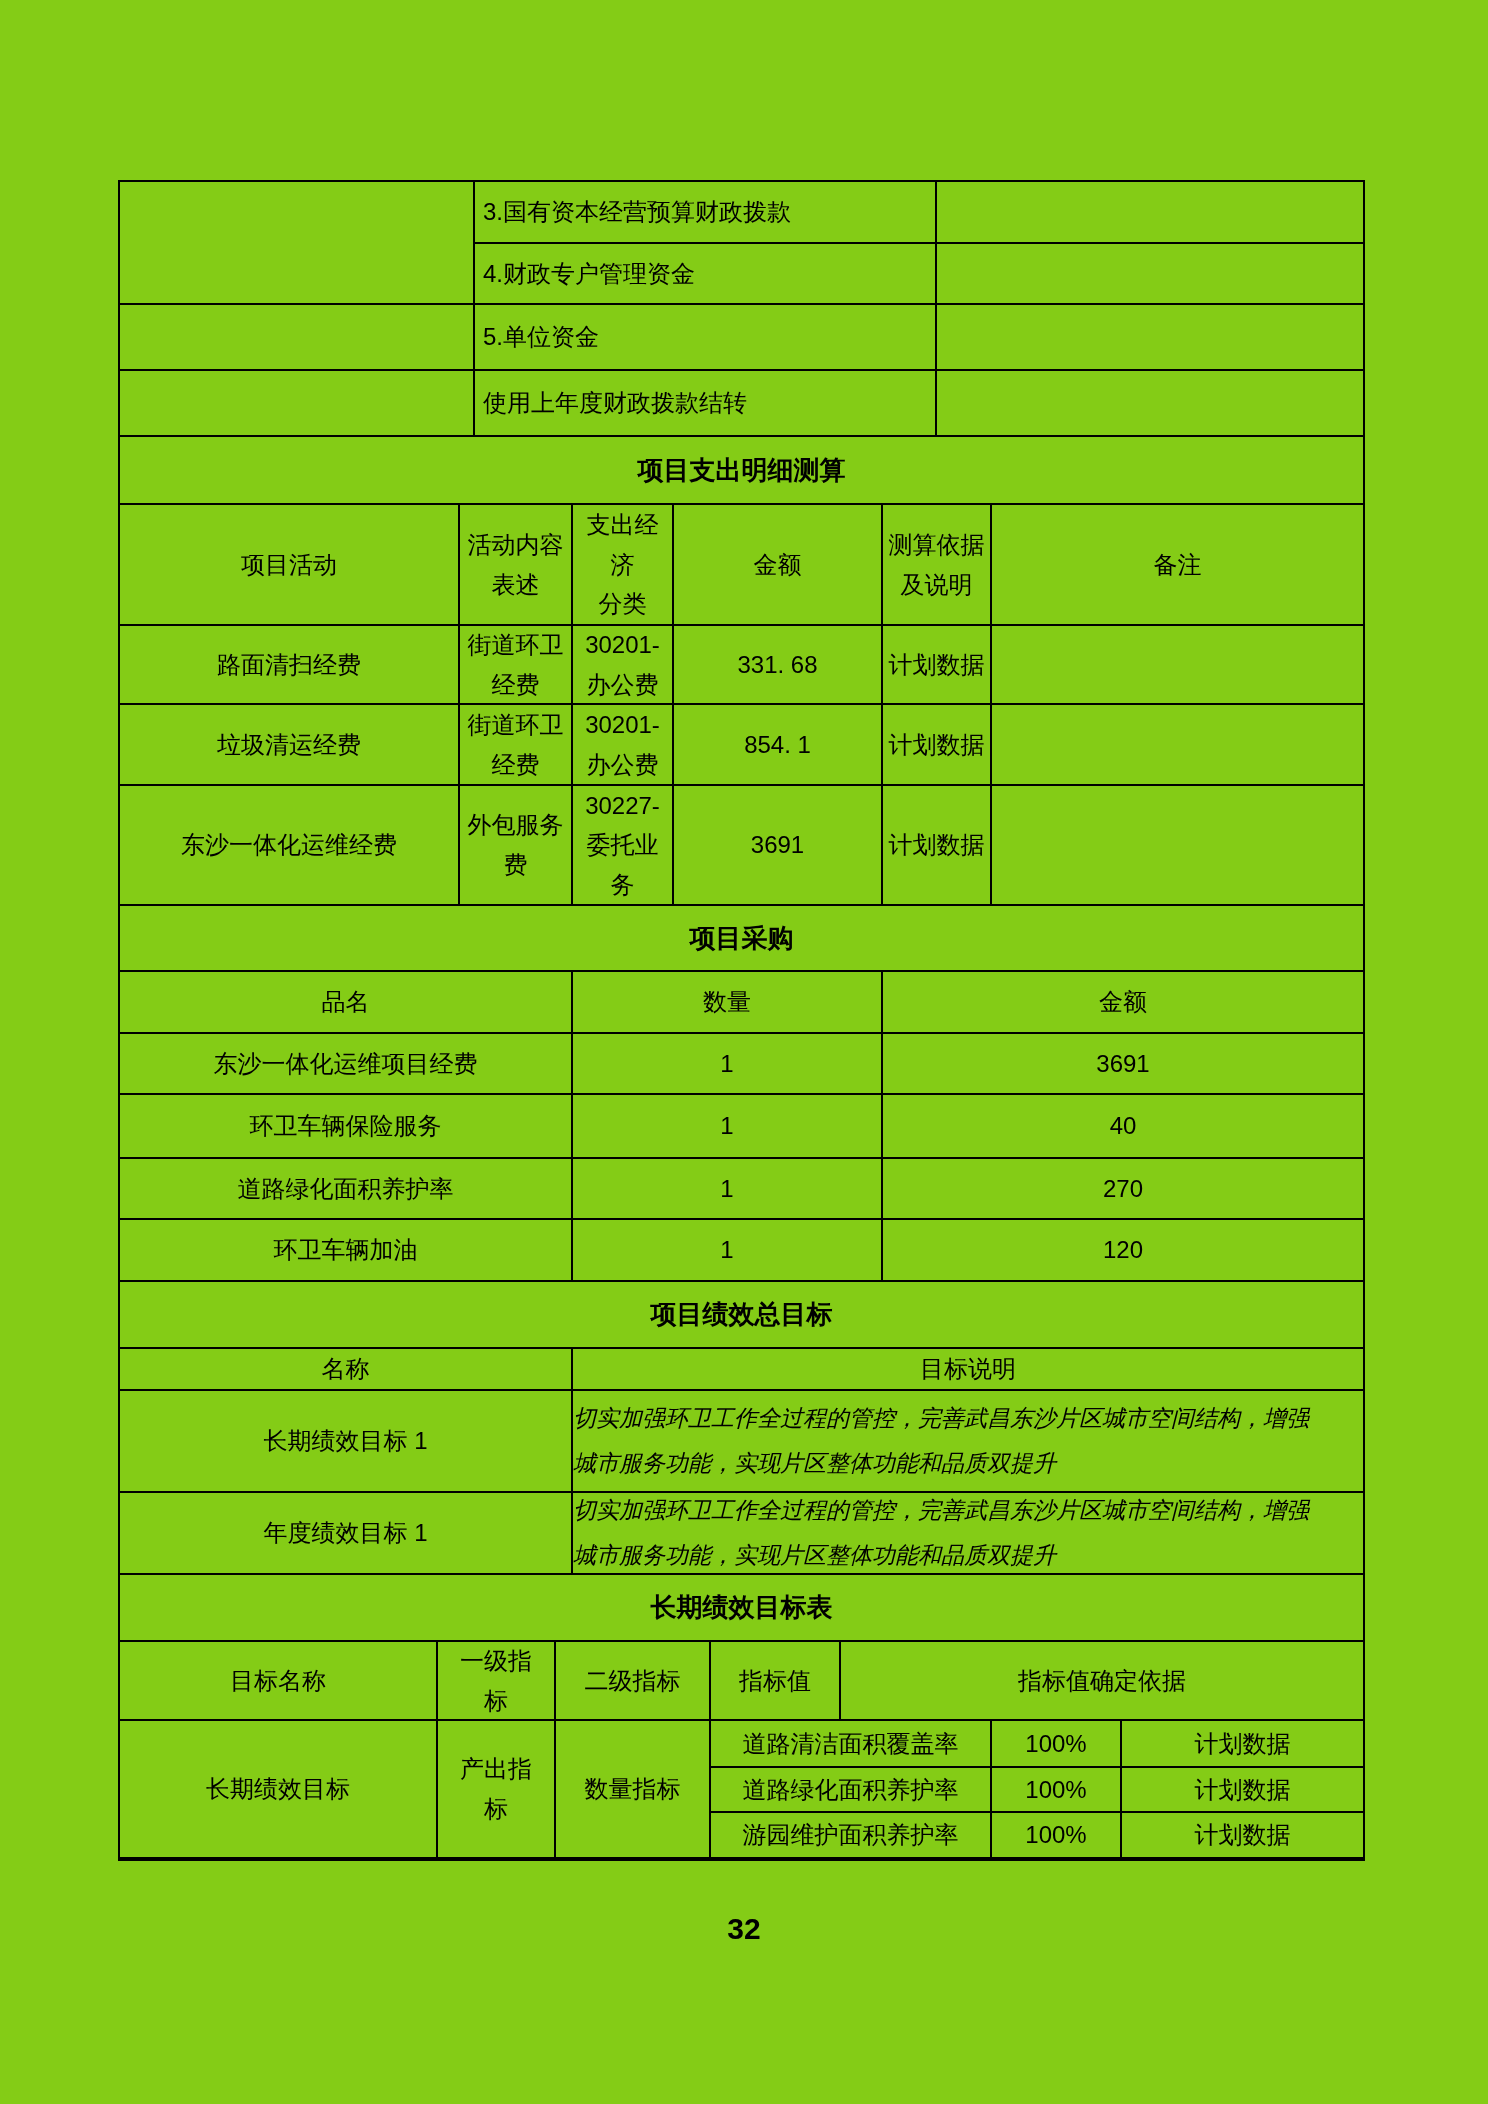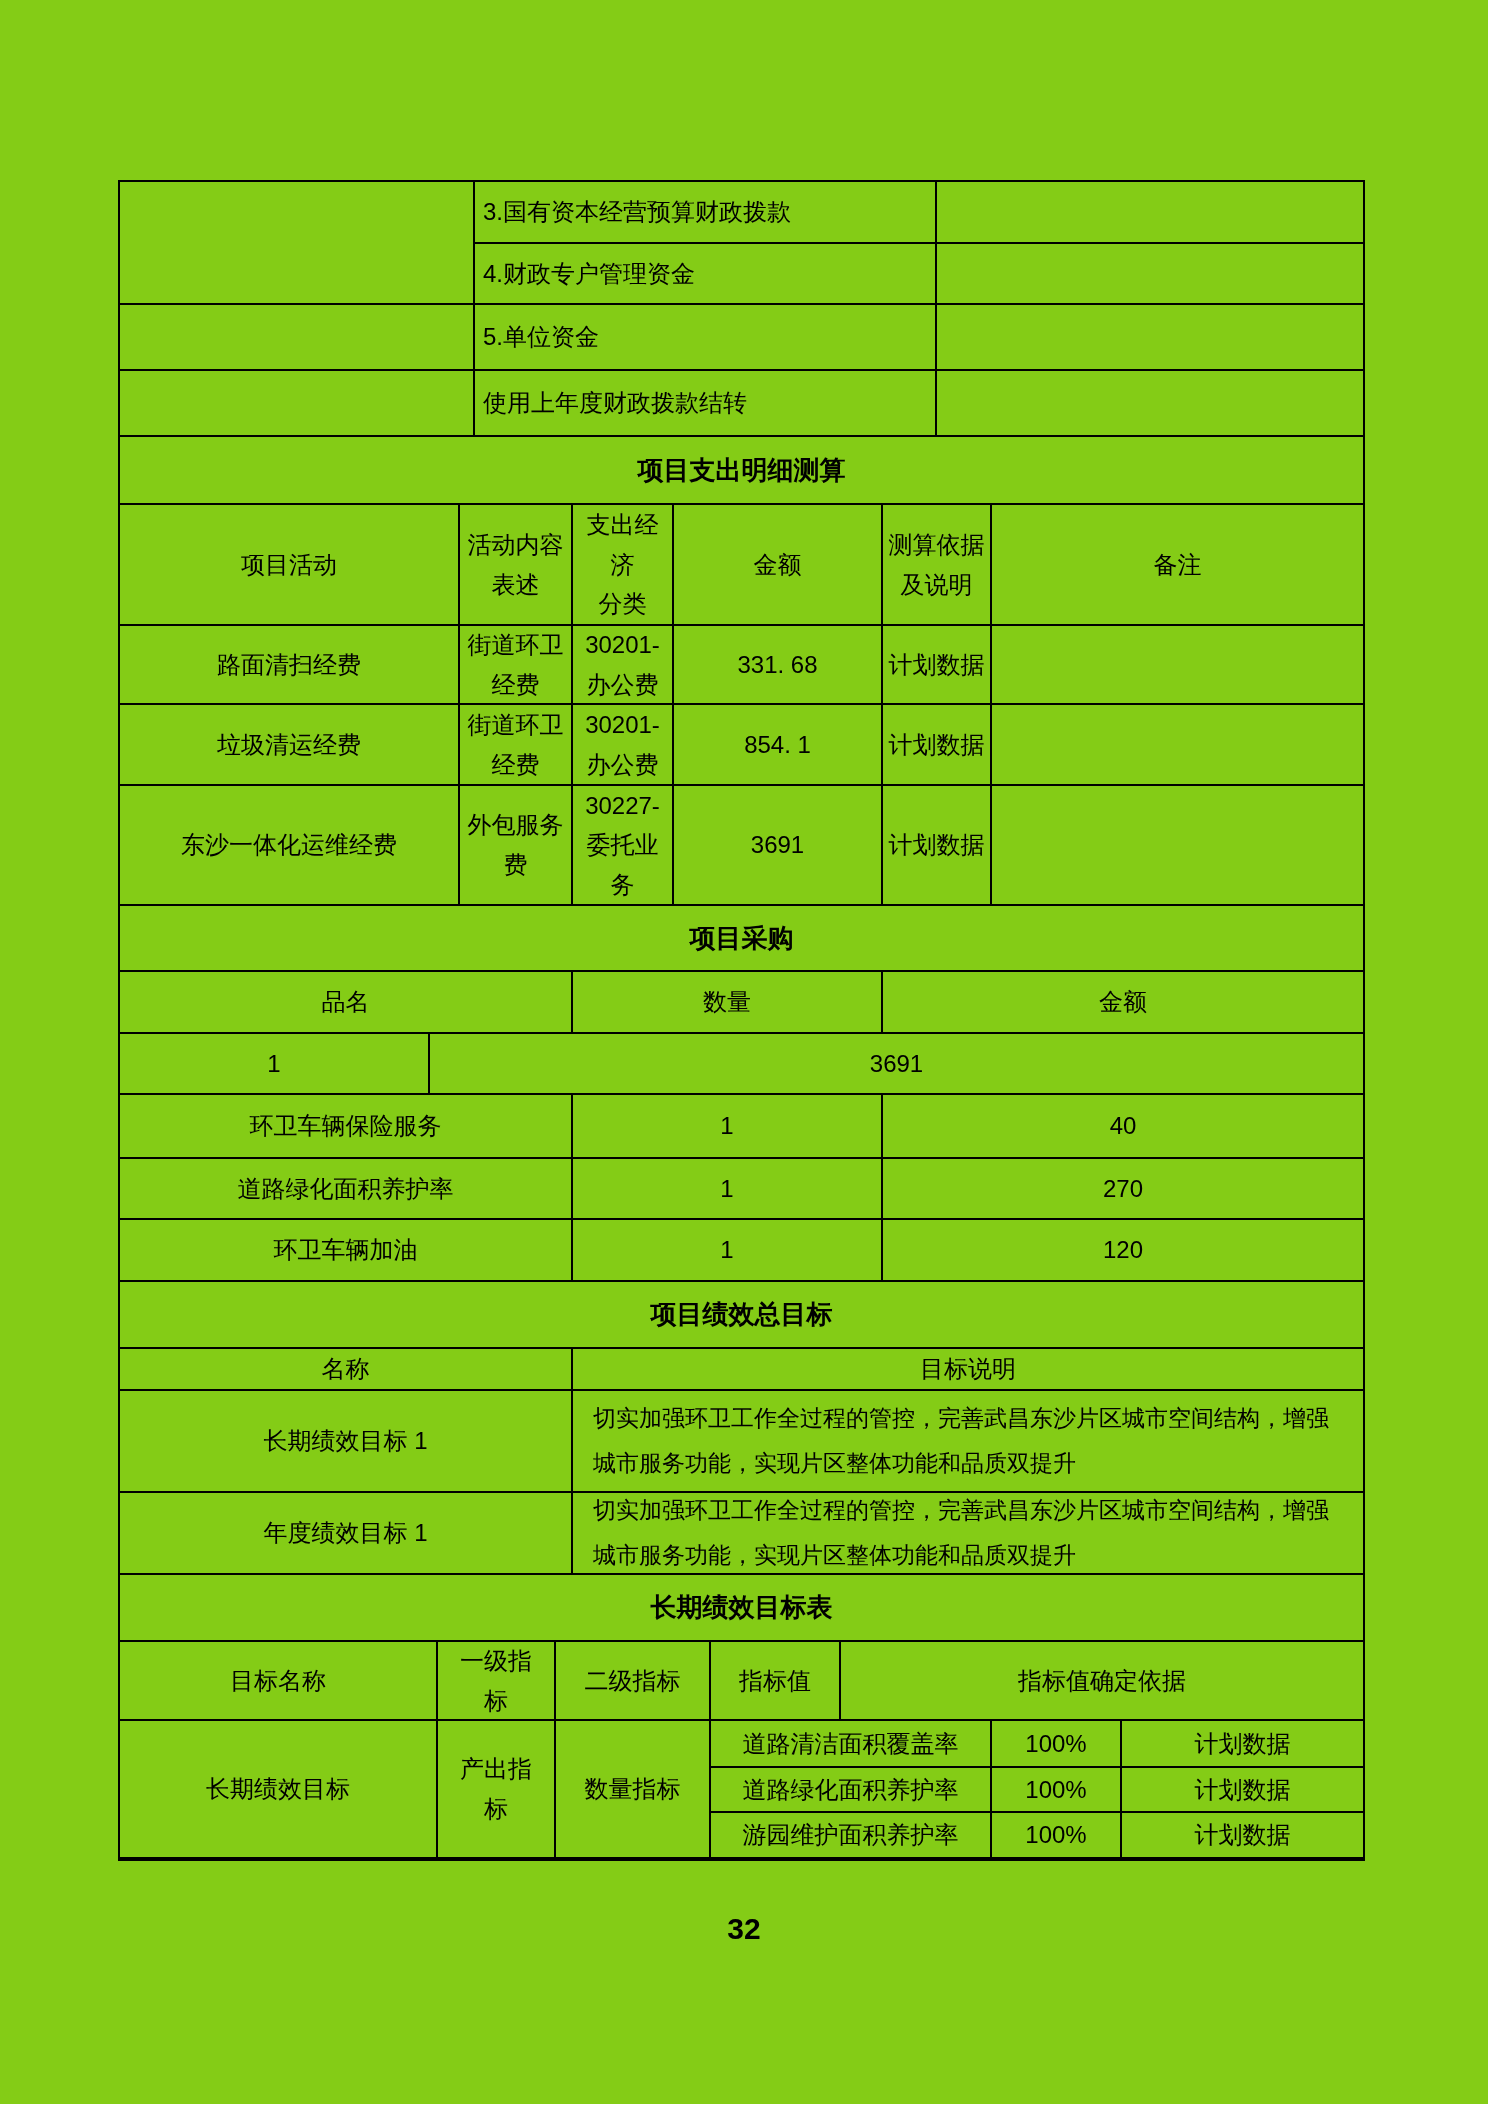--- a/index.html
+++ b/index.html
@@ -29,22 +29,22 @@
     font-size:24px;line-height:1.65;
     white-space:pre-line;
     overflow:hidden;
   }
   .fill{flex:1 1 auto;min-width:0;}
   .no-bb{border-bottom:none;}
   .al{justify-content:flex-start;text-align:left;padding-left:8px;}
   .band{font-weight:bold;font-size:26px;}
   .desc{
     justify-content:flex-start;text-align:left;
-    padding:2px 4px 2px 20px;
-    font-size:23px;line-height:1.95;
+    padding:2px 4px 2px 0;
+    font-size:23px;line-height:1.95;font-style:italic;
   }
   
   .wA1{width:355px;flex:0 0 355px;} .wA2{width:462px;flex:0 0 462px;}
   .wB1{width:340px;flex:0 0 340px;text-align:right;} .wB2{width:113px;flex:0 0 113px;}
   .wB3{width:101px;flex:0 0 101px;} .wB4{width:209px;flex:0 0 209px;}
   .wB5{width:109px;flex:0 0 109px;}
   .wC1{width:453px;flex:0 0 453px;} .wC2{width:310px;flex:0 0 310px;}
   .wD1{width:453px;flex:0 0 453px;}
   .wE1{width:318px;flex:0 0 318px;} .wE2{width:118px;flex:0 0 118px;}
   .wE3{width:155px;flex:0 0 155px;} .wE4{width:281px;flex:0 0 281px;}
@@ -131,20 +131,21 @@
 
     <div class="row" style="height:66px">
       <div class="cell fill band">项目采购</div>
     </div>
     <div class="row" style="height:62px">
       <div class="cell wC1">品名</div>
       <div class="cell wC2">数量</div>
       <div class="cell fill">金额</div>
     </div>
     <div class="row" style="height:61px">
+      <div class="cell wC1">东沙一体化运维项目经费</div>
       <div class="cell wC2">1</div>
       <div class="cell fill">3691</div>
     </div>
     <div class="row" style="height:64px">
       <div class="cell wC1">环卫车辆保险服务</div>
       <div class="cell wC2">1</div>
       <div class="cell fill">40</div>
     </div>
     <div class="row" style="height:61px">
       <div class="cell wC1">道路绿化面积养护率</div>

